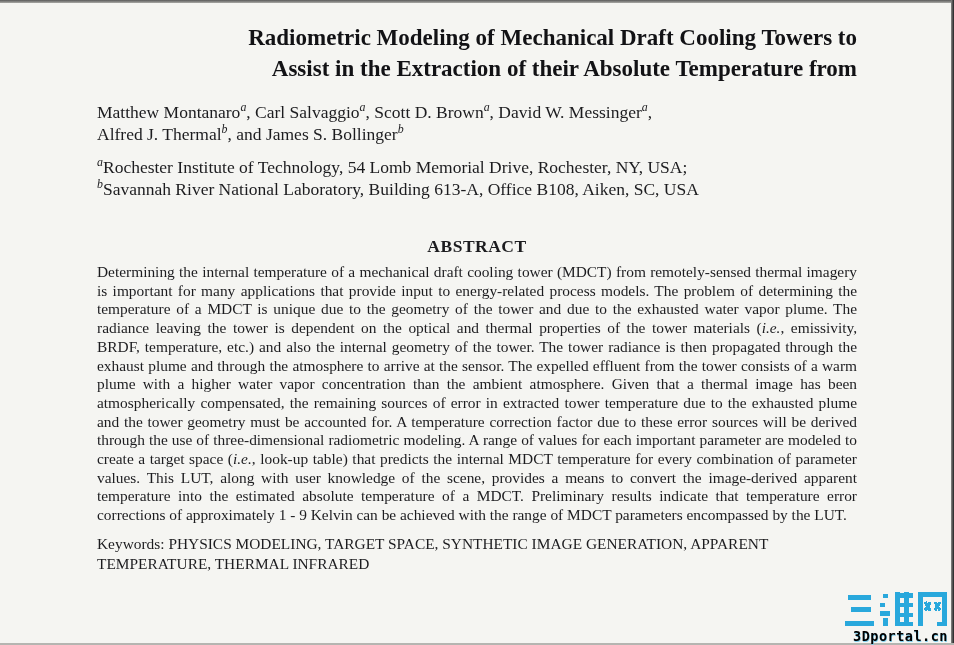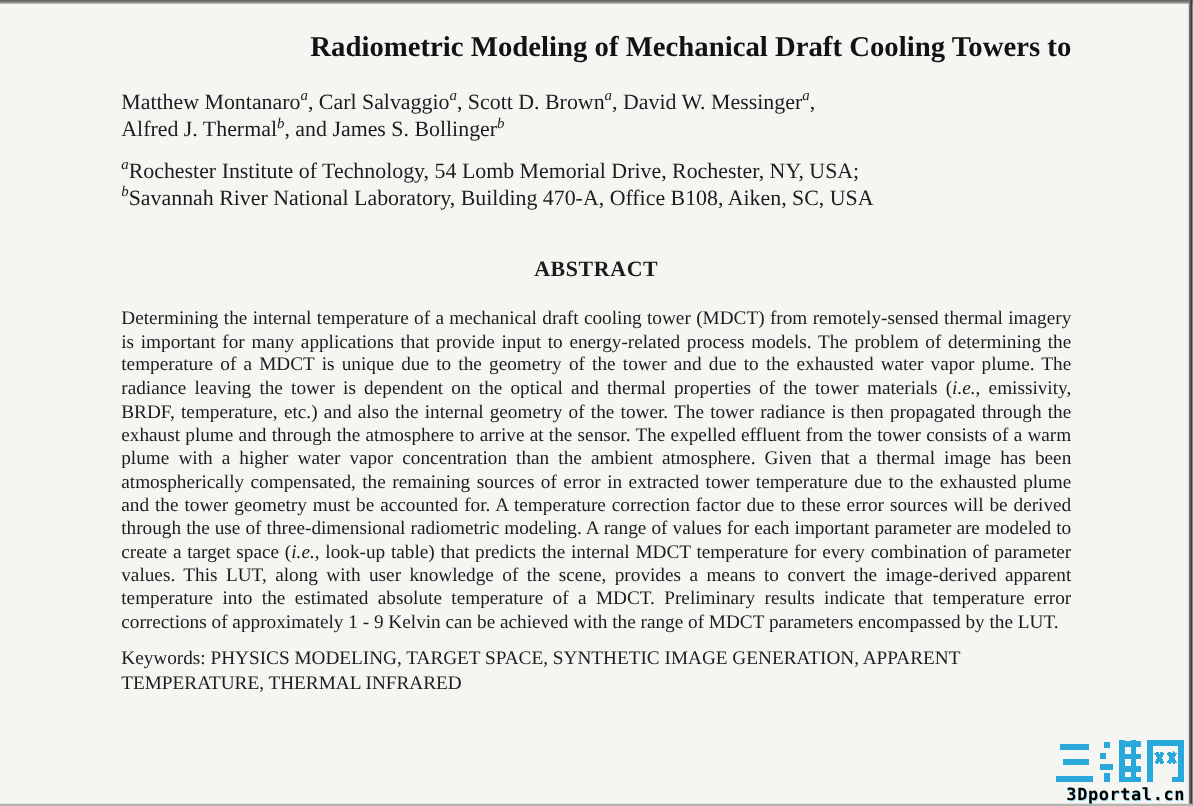--- a/index.html
+++ b/index.html
@@ -53,21 +53,21 @@
     vertical-align: super;
   }
   .abstract-heading {
     margin-top: 36px;
     text-align: center;
     font-weight: bold;
     font-size: 17.5px;
     letter-spacing: 0.5px;
   }
   .abstract-body {
-    margin-top: 20px;
+    margin-top: 6px;
     font-size: 15.4px;
     line-height: 18.7px;
     text-align: justify;
   }
   .keywords {
     margin-top: 9px;
     font-size: 15.4px;
     line-height: 20px;
     text-align: left;
   }
@@ -96,30 +96,31 @@
 <body>
 
 <div class="edge-top"></div>
 <div class="edge-right"></div>
 <div class="edge-bottom"></div>
 
 <div class="page">
 
   <div class="title">
     <div>Radiometric Modeling of Mechanical Draft Cooling Towers to</div>
+    <div>Assist in the Extraction of their Absolute Temperature from</div>
   </div>
 
   <div class="authors">
     <div><span>Matthew Montanaro</span><sup class="sup">a</sup><span>, Carl Salvaggio</span><sup class="sup">a</sup><span>, Scott D. Brown</span><sup class="sup">a</sup><span>, David W. Messinger</span><sup class="sup">a</sup><span>,</span></div>
     <div><span>Alfred J. Thermal</span><sup class="sup">b</sup><span>, and James S. Bollinger</span><sup class="sup">b</sup></div>
   </div>
 
   <div class="affiliations">
     <div><sup class="sup">a</sup><span>Rochester Institute of Technology, 54 Lomb Memorial Drive, Rochester, NY, USA;</span></div>
-    <div><sup class="sup">b</sup><span>Savannah River National Laboratory, Building 470-A, Office B108, Aiken, SC, USA</span></div>
+    <div><sup class="sup">b</sup><span>Savannah River National Laboratory, Building 613-A, Office B108, Aiken, SC, USA</span></div>
   </div>
 
   <div class="abstract-heading">ABSTRACT</div>
 
   <div class="abstract-body"><span>Determining the internal temperature of a mechanical draft cooling tower (MDCT) from remotely-sensed thermal imagery is important for many applications that provide input to energy-related process models. The problem of determining the temperature of a MDCT is unique due to the geometry of the tower and due to the exhausted water vapor plume. The radiance leaving the tower is dependent on the optical and thermal properties of the tower materials (</span><i>i.e.</i><span>, emissivity, BRDF, temperature, etc.) and also the internal geometry of the tower. The tower radiance is then propagated through the exhaust plume and through the atmosphere to arrive at the sensor. The expelled effluent from the tower consists of a warm plume with a higher water vapor concentration than the ambient atmosphere. Given that a thermal image has been atmospherically compensated, the remaining sources of error in extracted tower temperature due to the exhausted plume and the tower geometry must be accounted for. A temperature correction factor due to these error sources will be derived through the use of three-dimensional radiometric modeling. A range of values for each important parameter are modeled to create a target space (</span><i>i.e.</i><span>, look-up table) that predicts the internal MDCT temperature for every combination of parameter values. This LUT, along with user knowledge of the scene, provides a means to convert the image-derived apparent temperature into the estimated absolute temperature of a MDCT. Preliminary results indicate that temperature error corrections of approximately 1 - 9 Kelvin can be achieved with the range of MDCT parameters encompassed by the LUT.</span></div>
 
   <div class="keywords">
     <span class="kw-label">Keywords:</span><span> PHYSICS MODELING, TARGET SPACE, SYNTHETIC IMAGE GENERATION, APPARENT TEMPERATURE, THERMAL INFRARED</span>
   </div>
 

